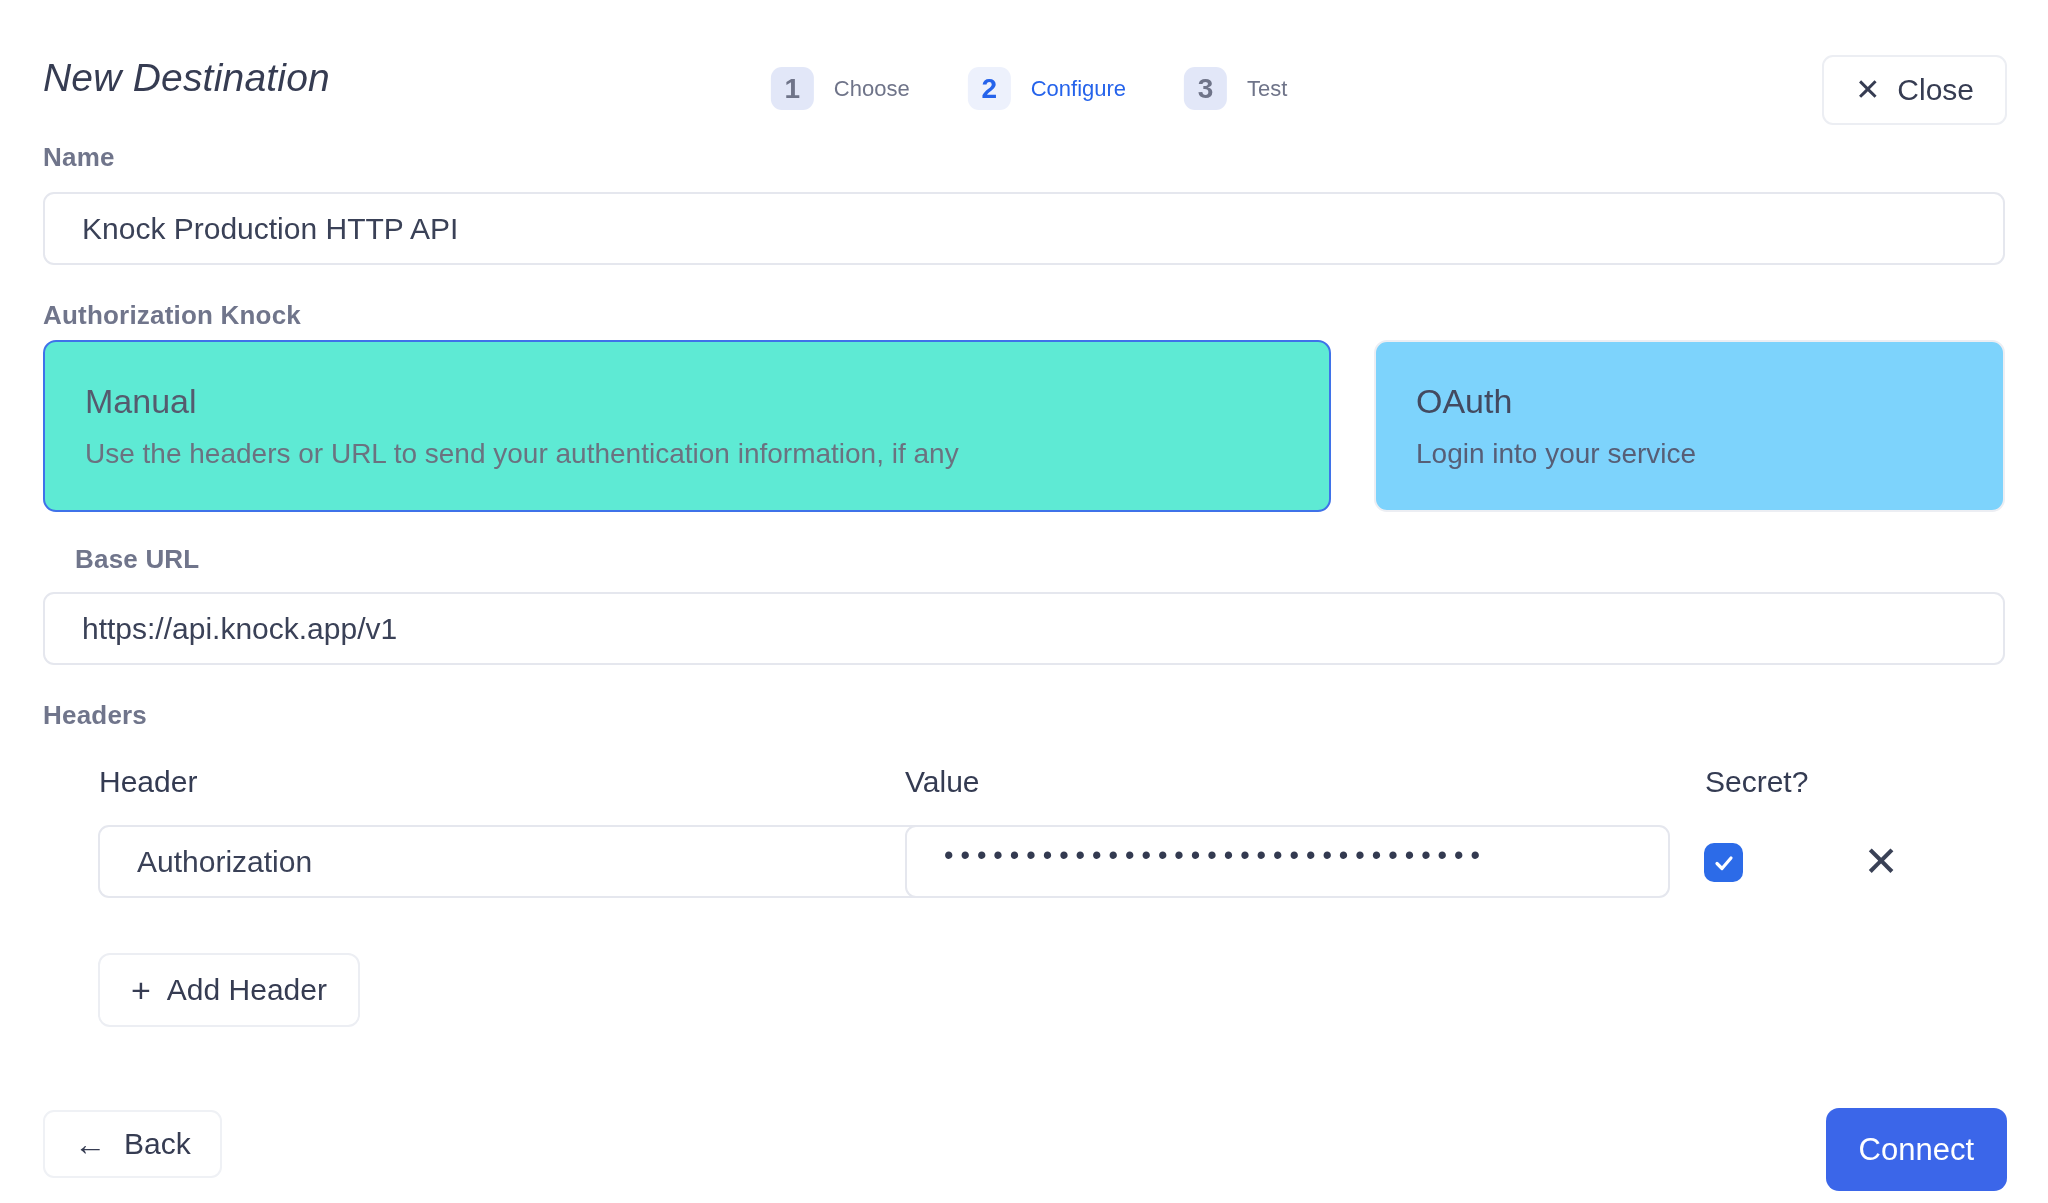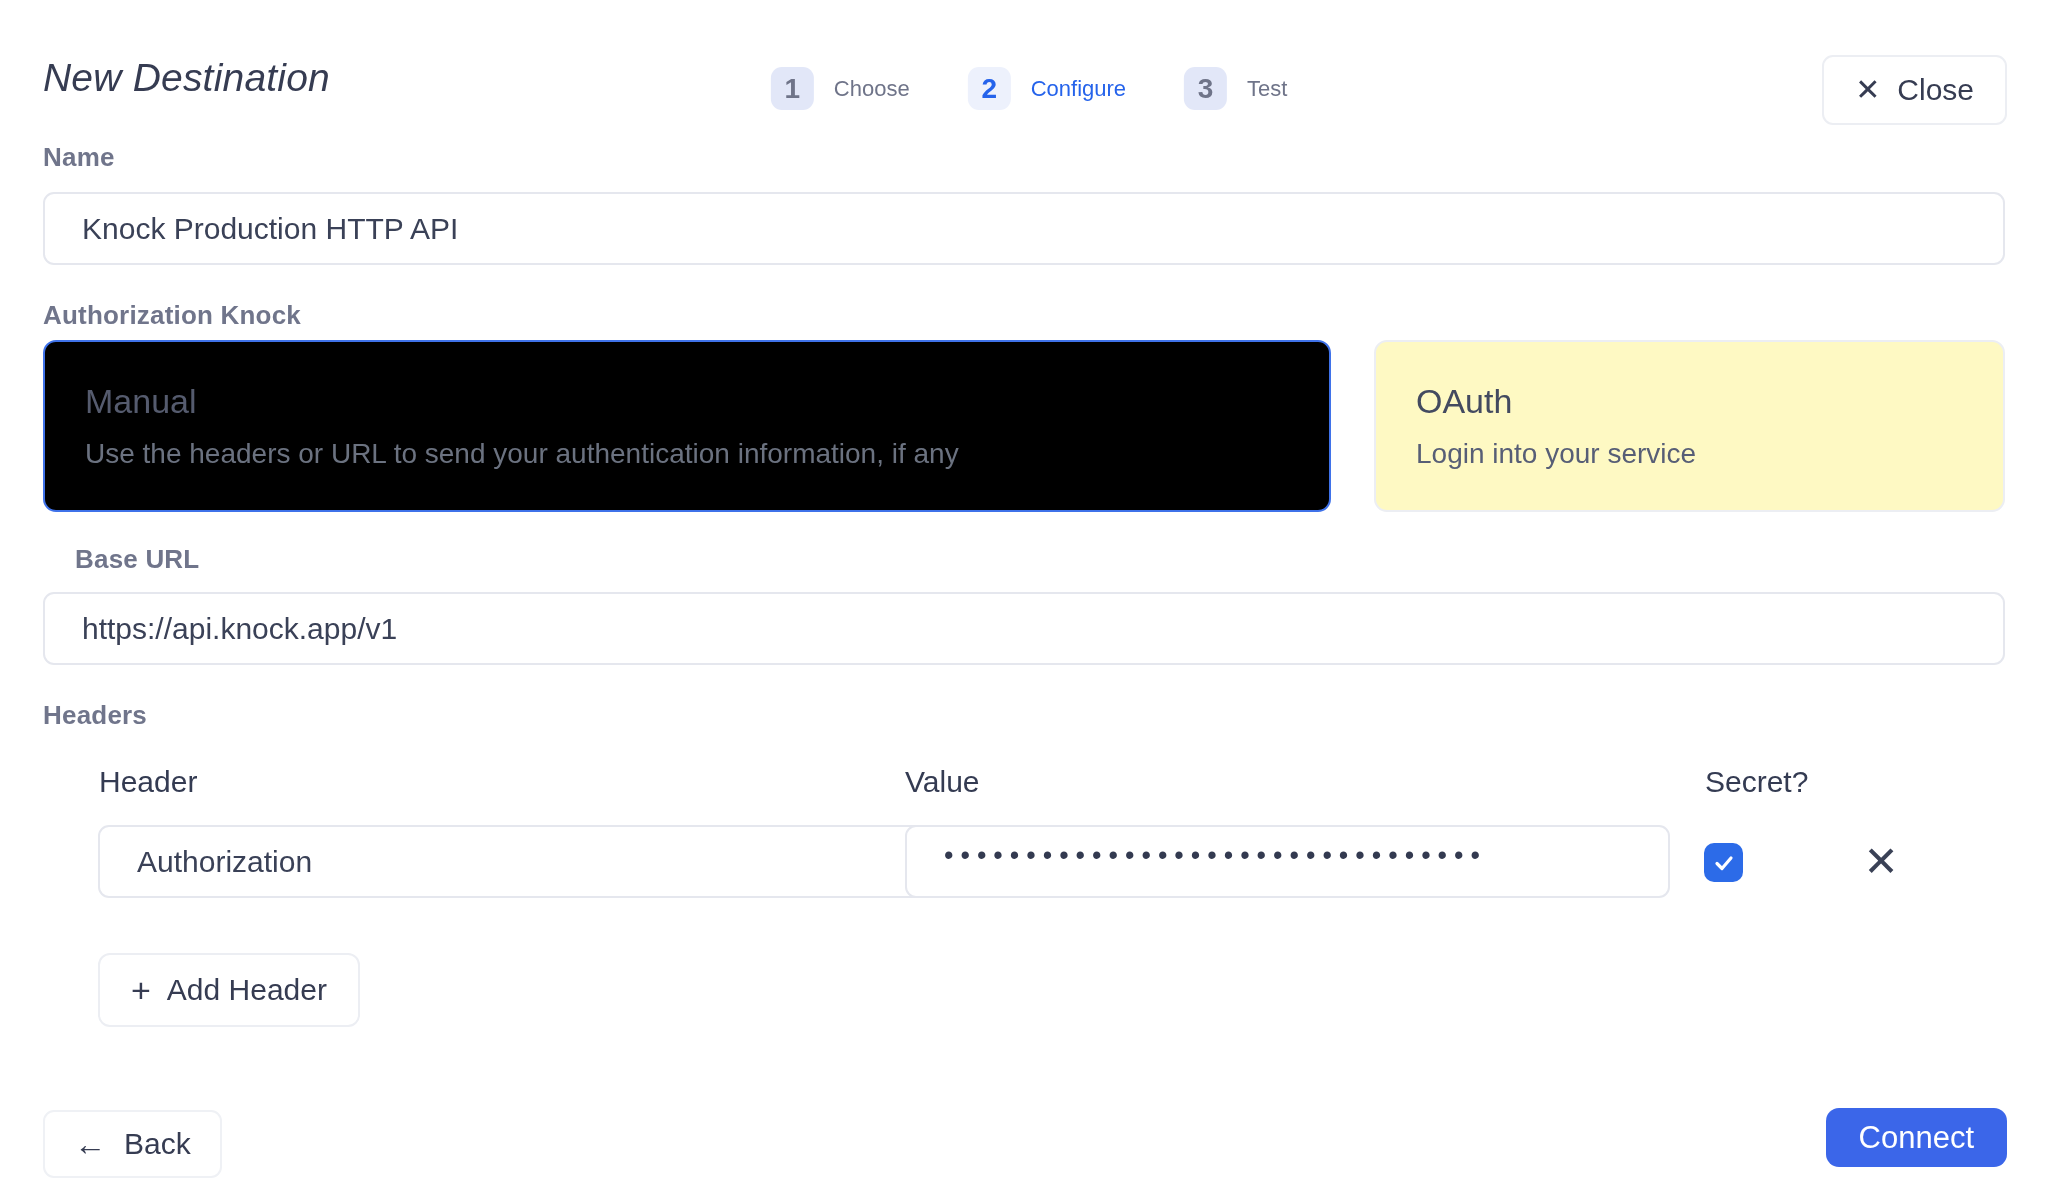--- a/index.html
+++ b/index.html
@@ -70,25 +70,25 @@
   .label-headers { top: 700px; }
 
   
   .auth-card {
     position: absolute; top: 340px; height: 172px;
     border-radius: 13px; padding: 40px 40px 0 40px;
     cursor: pointer;
   }
   .auth-card.selected {
     left: 43px; width: 1288px;
-    background: #000000; border: 2px solid #3f72e9;
+    background: #5eead4; border: 2px solid #3f72e9;
   }
   .auth-card.unselected {
     left: 1374px; width: 631px;
-    background: #fef9c3; border: 2px solid #eceef3;
+    background: #7dd3fc; border: 2px solid #eceef3;
   }
   .auth-card-title { font-size: 34px; color: #555b6e; }
   .auth-card.unselected .auth-card-title { color: #434a60; }
   .auth-card-desc { font-size: 28px; color: #6b7280; margin-top: 17px; }
   .auth-card.unselected .auth-card-desc { color: #575e76; }
 
   
   .col-head {
     position: absolute; top: 765px;
     font-size: 30px; color: #343b52;
@@ -134,21 +134,21 @@
     position: absolute; left: 43px; top: 1110px; height: 68px;
     display: inline-flex; align-items: center; gap: 18px;
     padding: 0 29px;
     background: #ffffff; border: 2px solid #eff1f5; border-radius: 11px;
     font-size: 30px; color: #363c52; cursor: pointer;
     font-family: inherit;
   }
   .arrow-glyph { font-size: 32px; line-height: 1; color: #363c52; }
 
   .connect-btn {
-    position: absolute; right: 41px; top: 1108px; height: 59px;
+    position: absolute; right: 41px; top: 1108px; height: 83px;
     padding: 0 33px;
     background: #3b66e9; border: none; border-radius: 13px;
     font-size: 31px; color: #ffffff; cursor: pointer;
     font-family: inherit;
   }
 </style>
 </head>
 <body>
 
 <h1 class="page-title">New Destination</h1>

